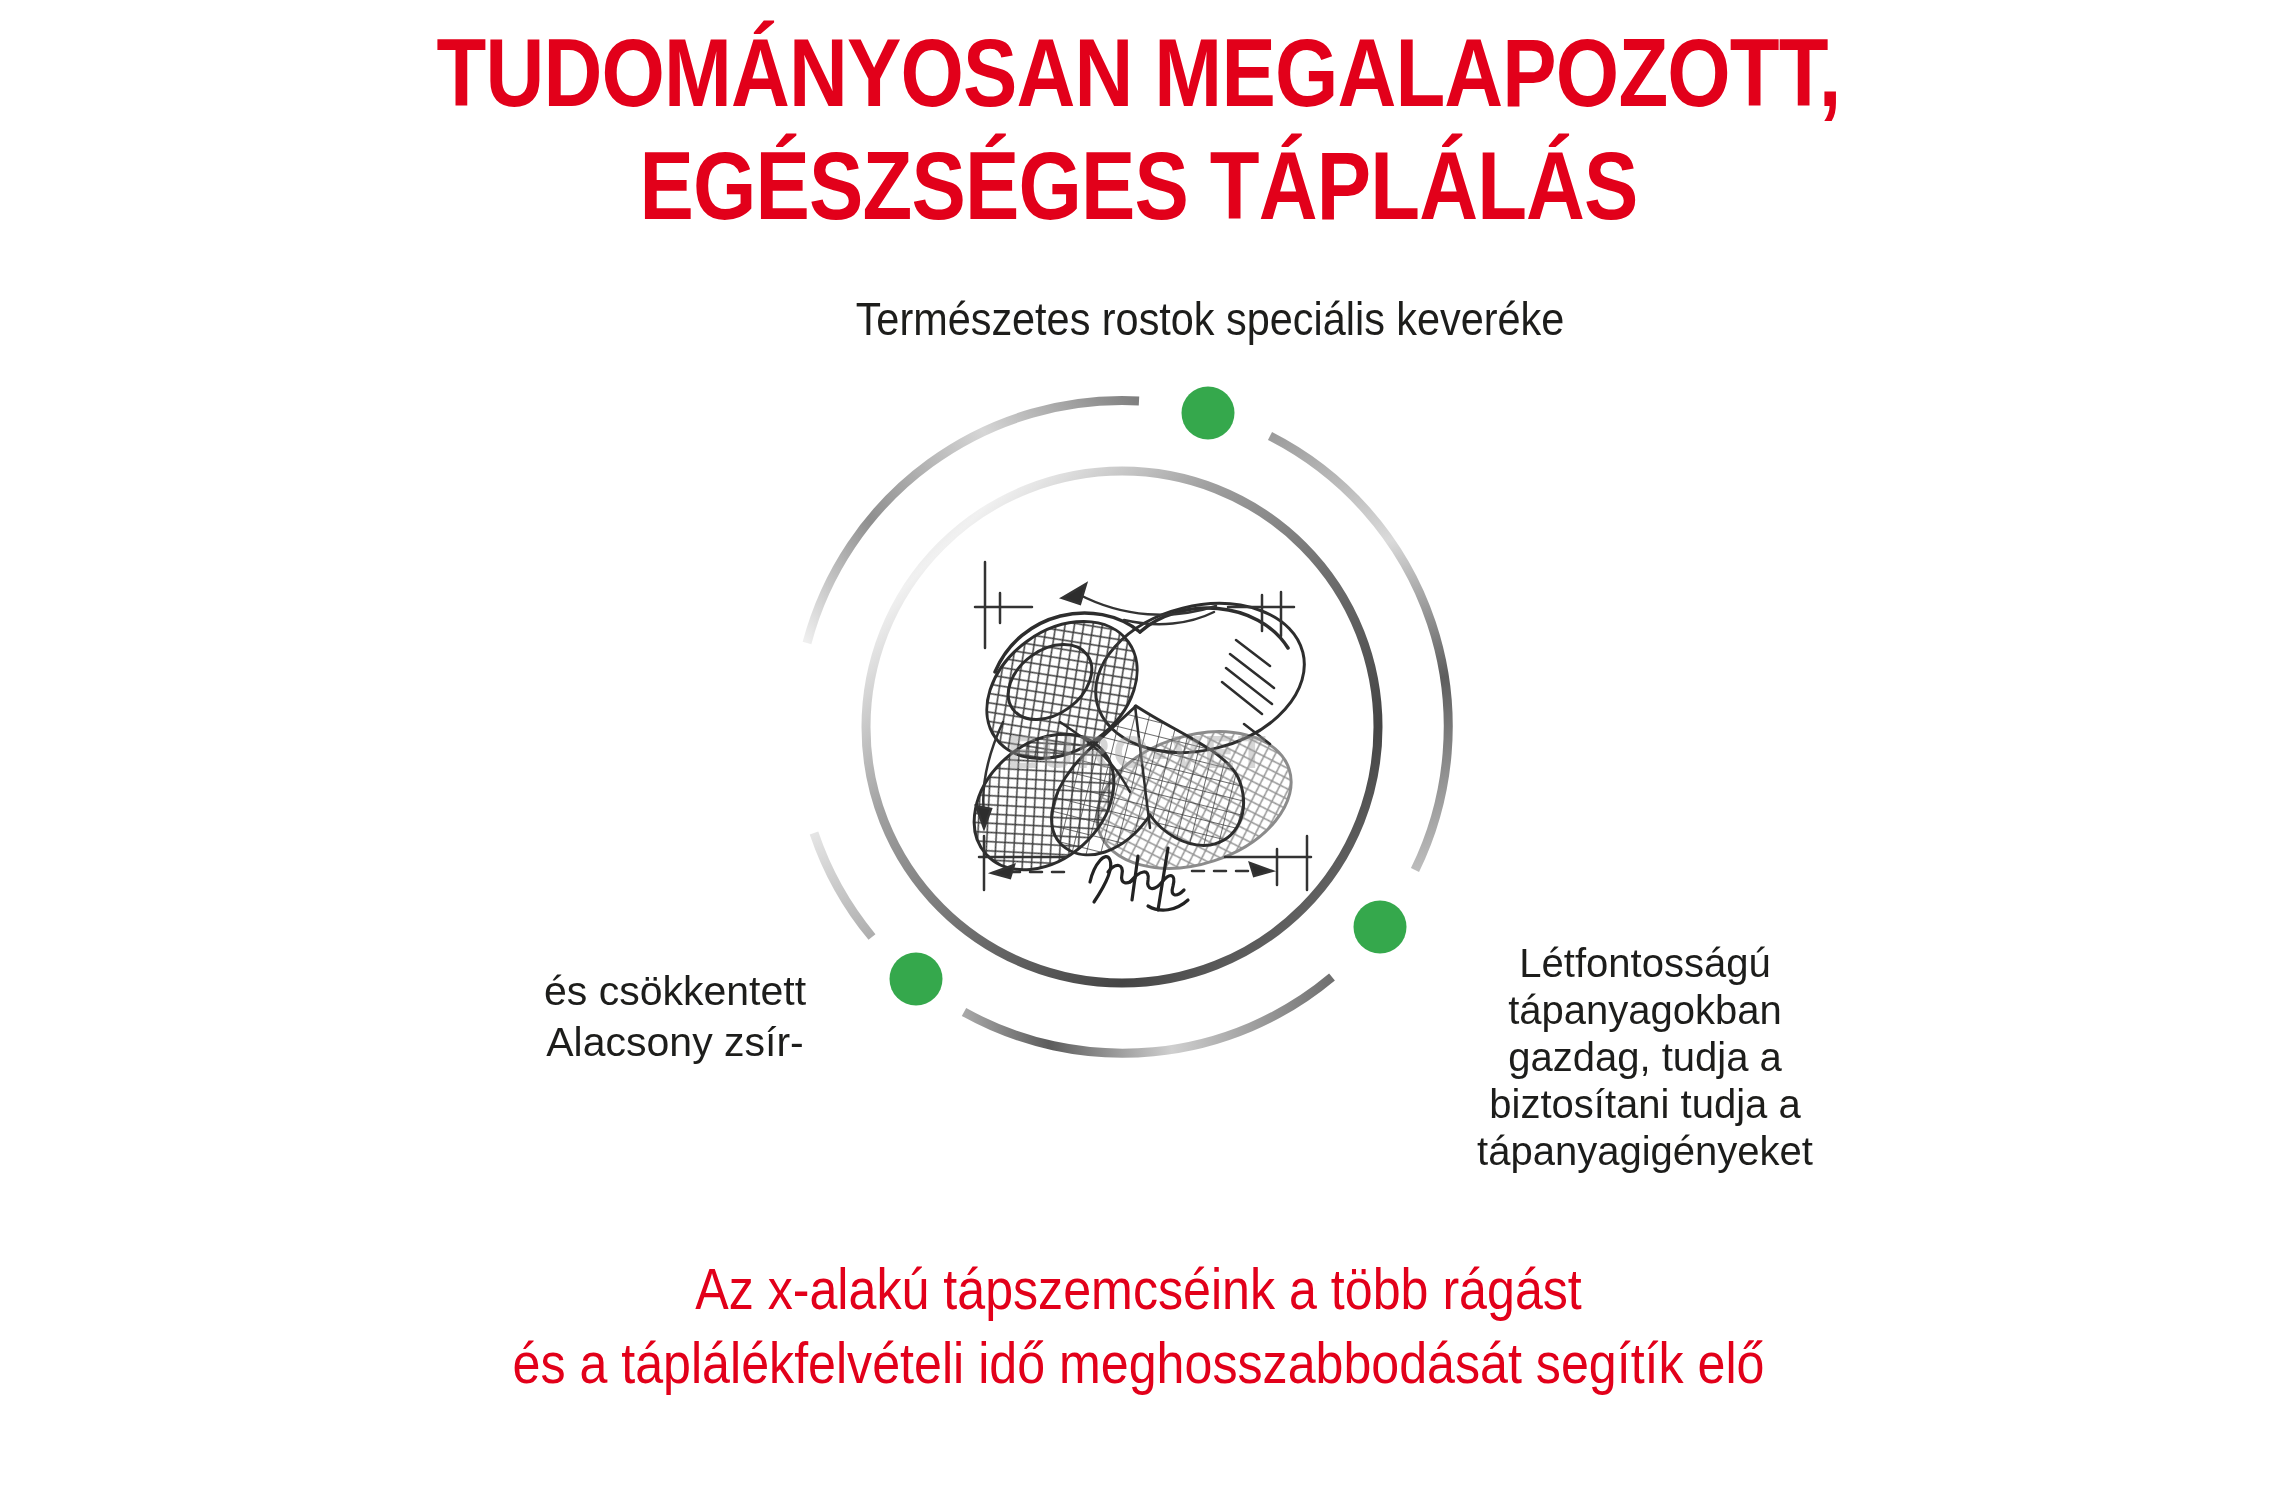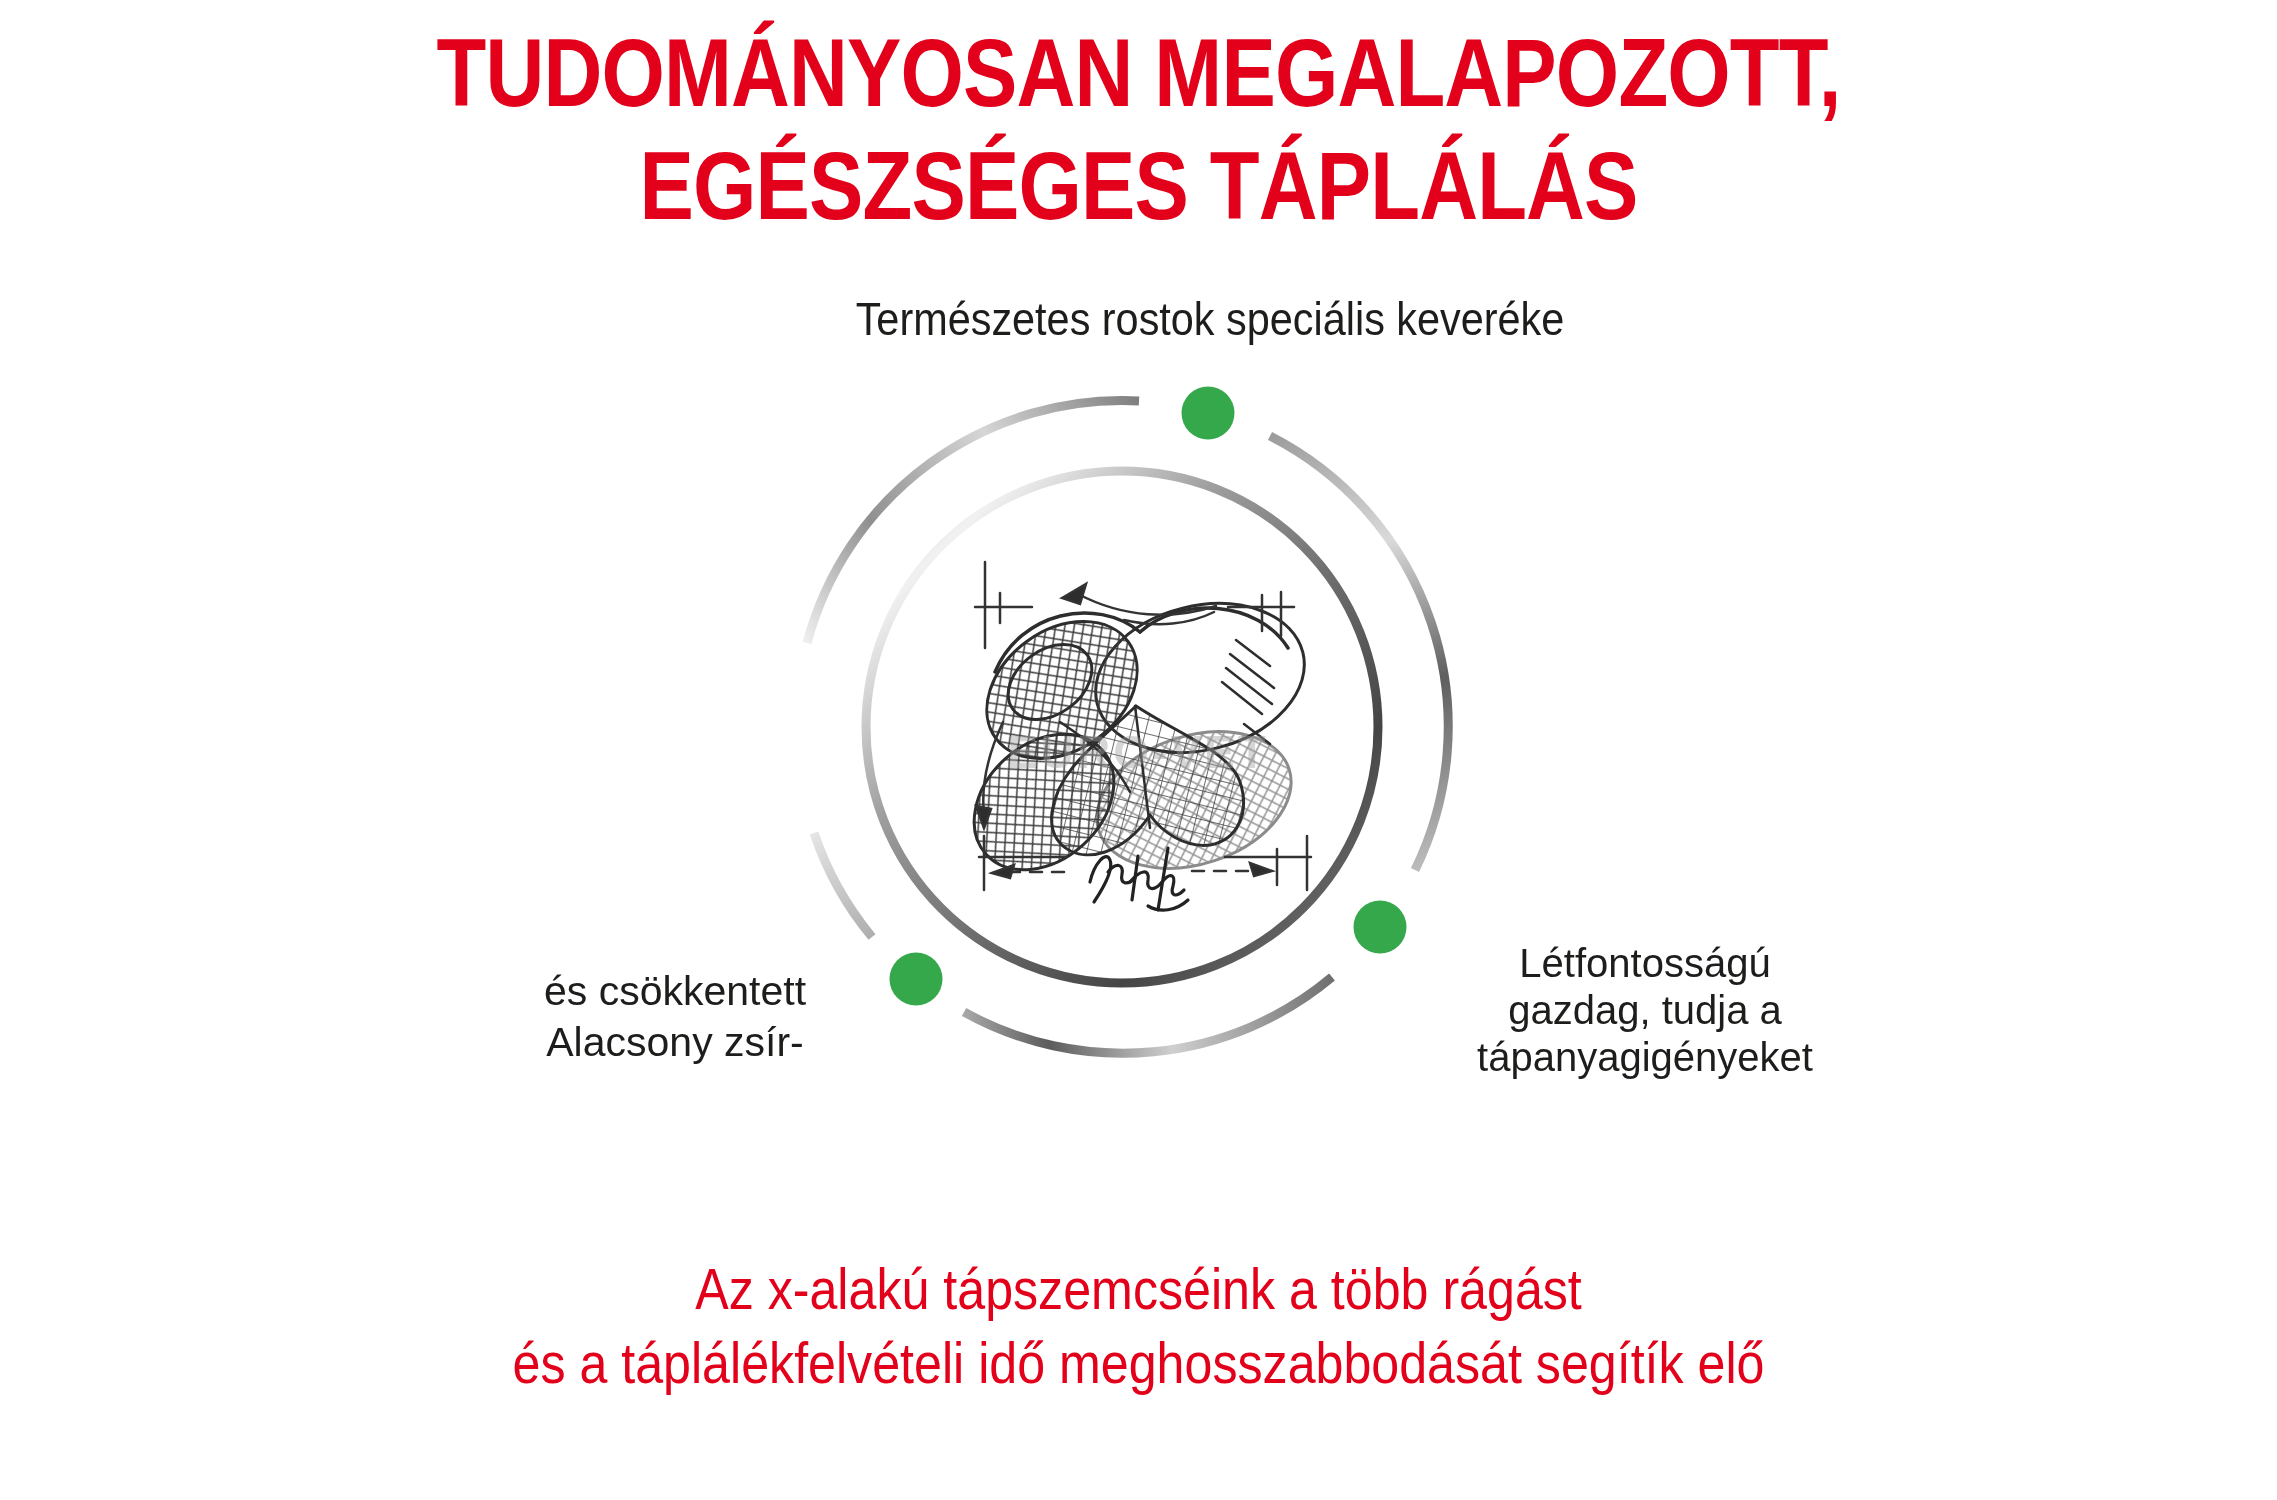--- a/index.html
+++ b/index.html
@@ -176,20 +176,22 @@
 
 <div class="abs top-label">Természetes rostok speciális keveréke</div>
 
 <div class="abs side-label left-label">
   <div>és csökkentett</div>
   <div>Alacsony zsír-</div>
 </div>
 
 <div class="abs side-label right-label">
   <div>Létfontosságú</div>
+  <div>tápanyagokban</div>
   <div>gazdag, tudja a</div>
+  <div>biztosítani tudja a</div>
   <div>tápanyagigényeket</div>
 </div>
 
 <div class="abs footer-text">
   <div>Az x-alakú tápszemcséink a több rágást</div>
   <div>és a táplálékfelvételi idő meghosszabbodását segítík elő</div>
 </div>
 
 </body></html>

